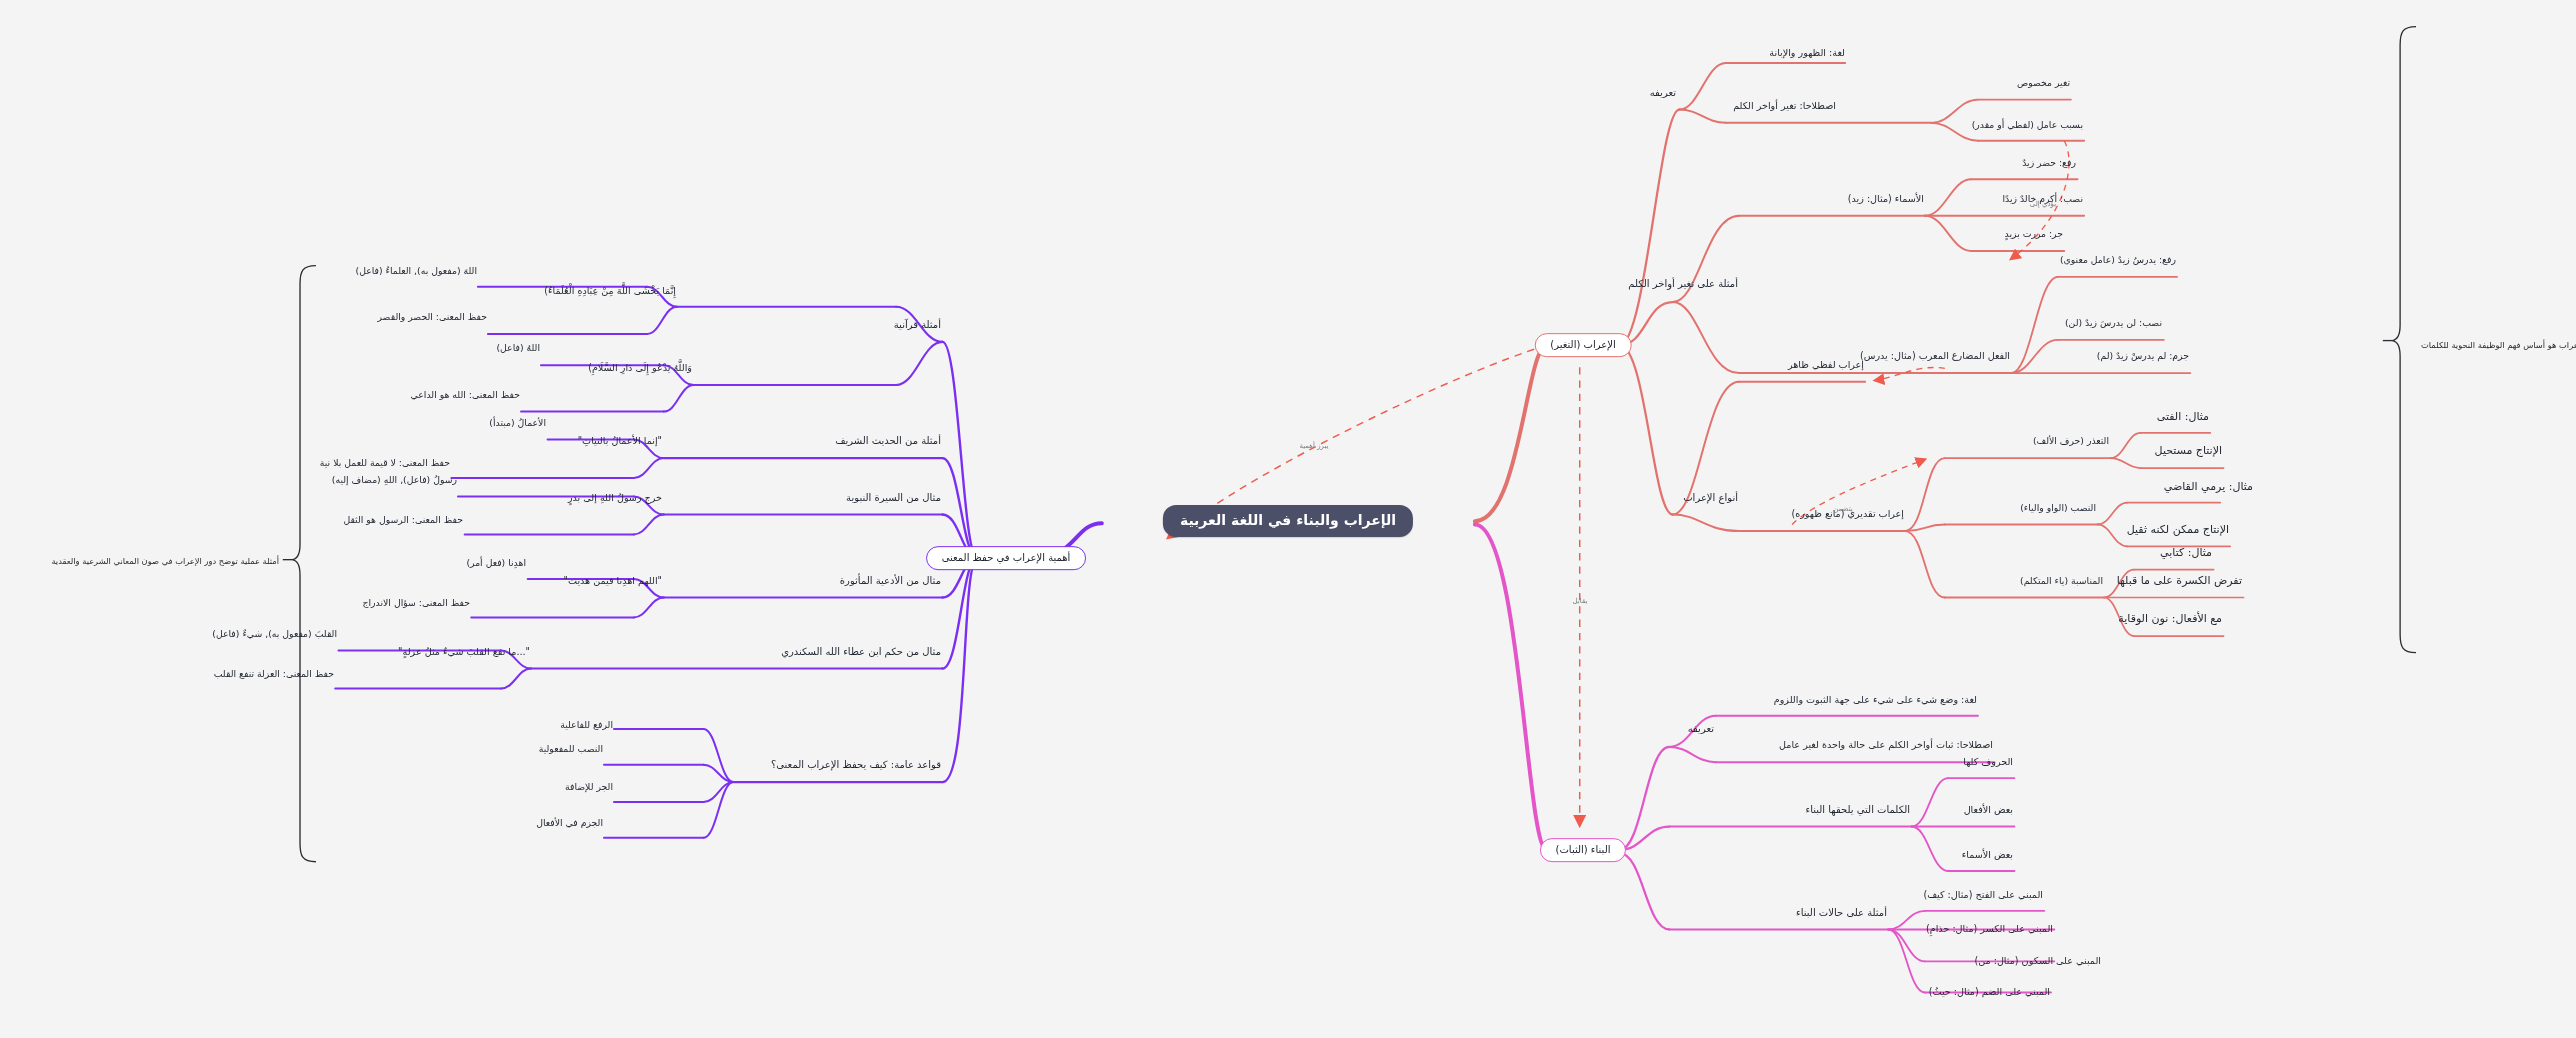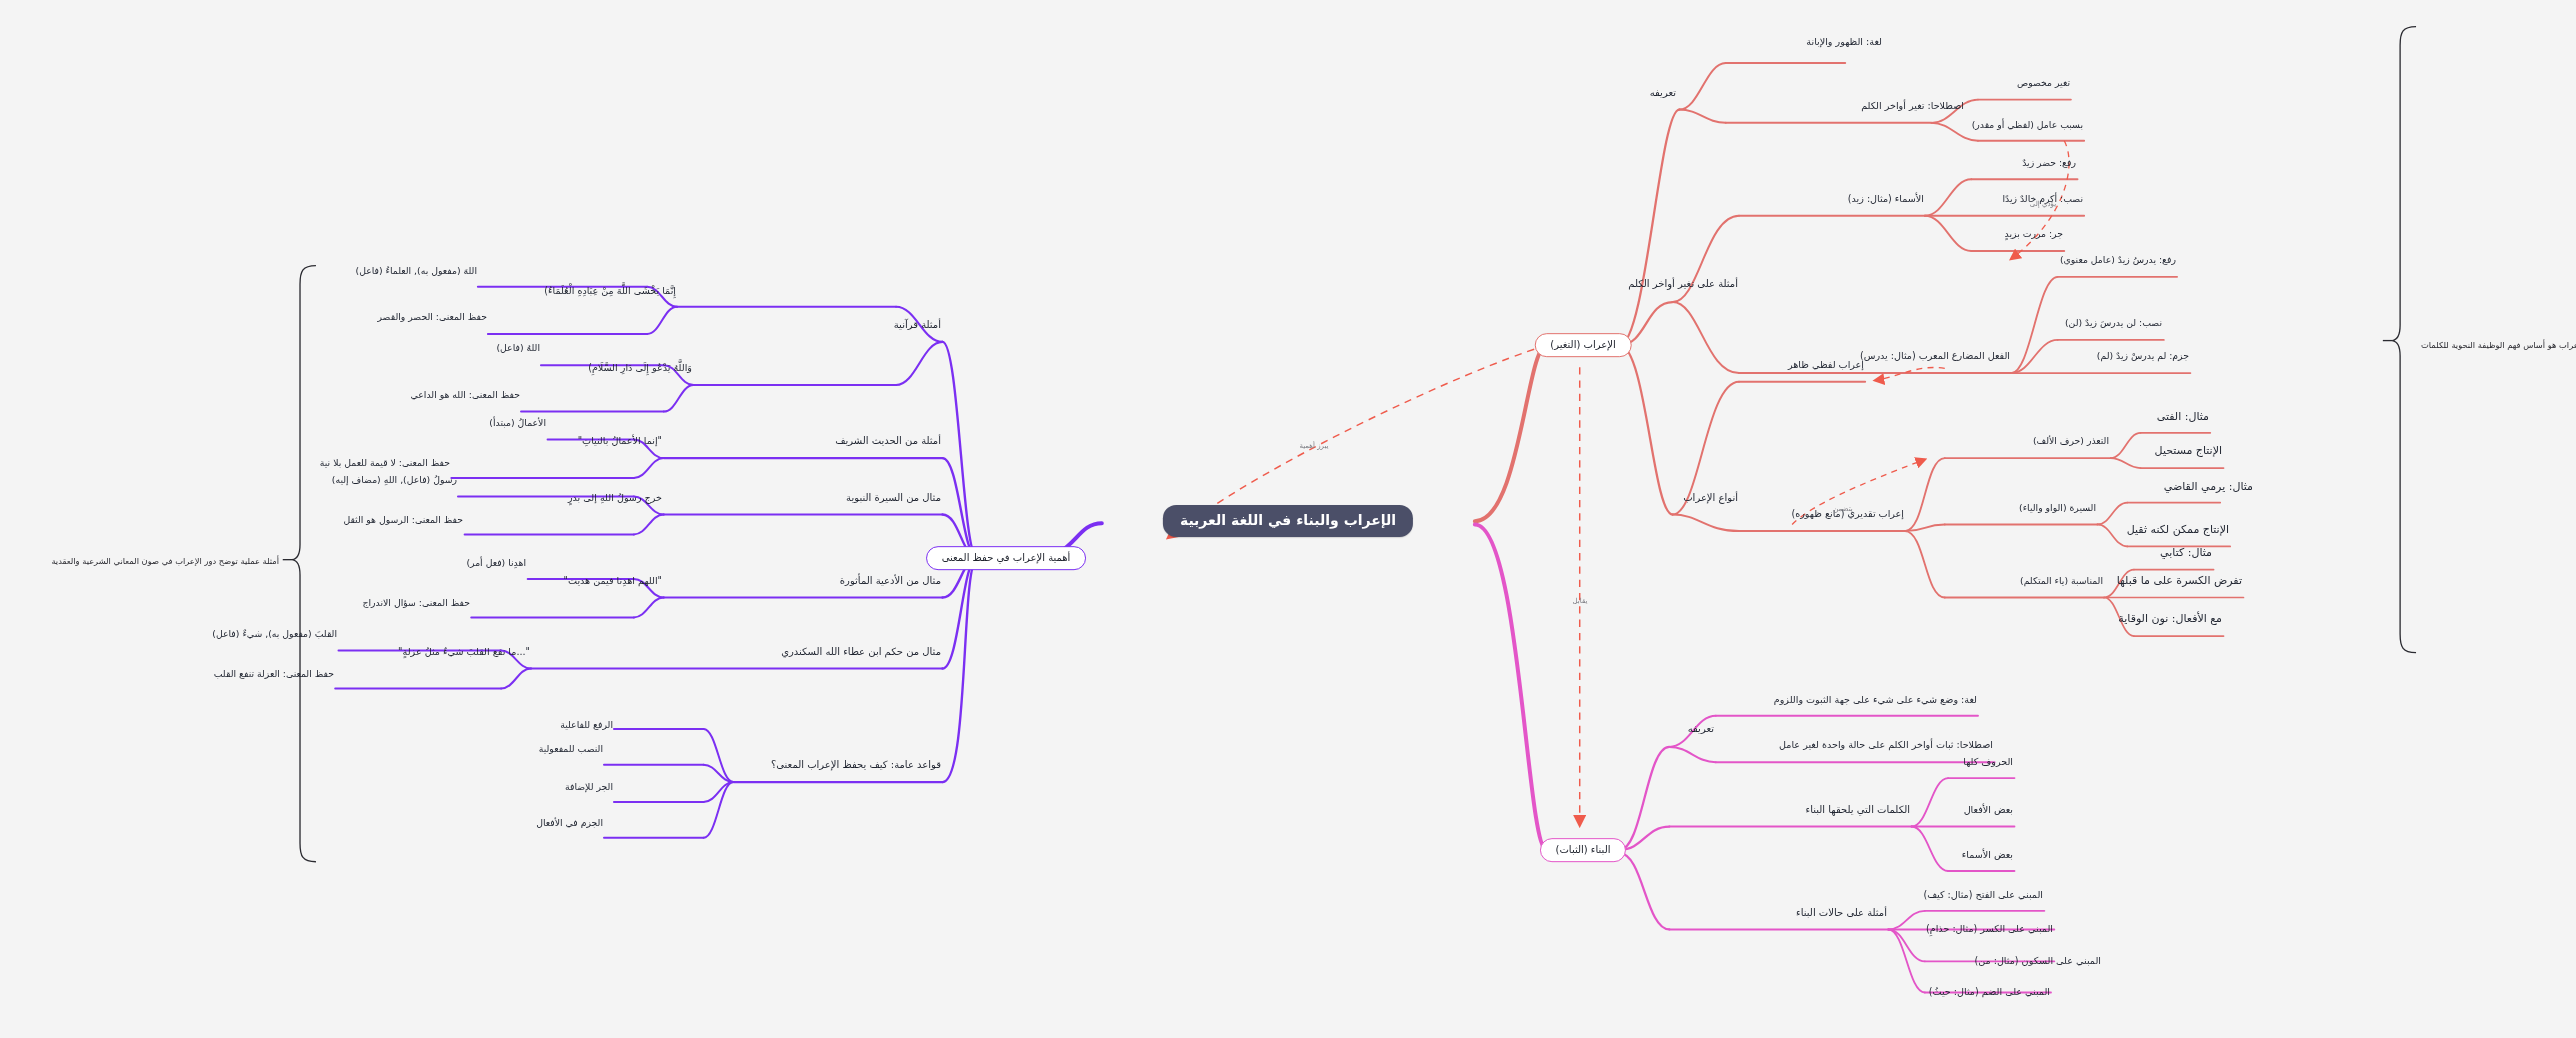--- a/index.html
+++ b/index.html
@@ -252,23 +252,23 @@
   <div class="node a-c root" style="left:1288px;top:521px;">الإعراب والبناء في اللغة العربية</div>
 
   <div class="node a-c branch-node red" style="left:1583px;top:345px;">الإعراب (التغير)</div>
 
   <div class="node a-c branch-node pink" style="left:1583px;top:850px;">البناء (الثبات)</div>
 
   <div class="node a-c branch-node purple" style="left:1006px;top:558px;">أهمية الإعراب في حفظ المعنى</div>
 
   <div class="node a-r lvl1" style="left:1676px;top:93px;">تعريفه</div>
 
-  <div class="node a-r lvl2" style="left:1845px;top:42px;margin-left:37px;">لغة: الظهور والإبانة</div>
-
-  <div class="node a-r lvl2" style="left:1964px;top:106px;">اصطلاحا: تغير أواخر الكلم</div>
+  <div class="node a-r lvl2" style="left:1845px;top:53px;">لغة: الظهور والإبانة</div>
+
+  <div class="node a-r lvl2" style="left:1836px;top:106px;">اصطلاحا: تغير أواخر الكلم</div>
 
   <div class="node a-r lvl3" style="left:2070px;top:83px;">تغير مخصوص</div>
 
   <div class="node a-r lvl3" style="left:2083px;top:125px;">بسبب عامل (لفظي أو مقدر)</div>
 
   <div class="node a-r lvl1" style="left:1738px;top:284px;">أمثلة على تغير أواخر الكلم</div>
 
   <div class="node a-r lvl2" style="left:1924px;top:199px;">الأسماء (مثال: زيد)</div>
 
   <div class="node a-r lvl3" style="left:2076px;top:163px;">رفع: حضر زيدٌ</div>
@@ -284,21 +284,21 @@
   <div class="node a-r lvl1" style="left:1738px;top:498px;">أنواع الإعراب</div>
 
   <div class="node a-r lvl2" style="left:1864px;top:365px;">إعراب لفظي ظاهر</div>
 
   <div class="node a-r lvl2" style="left:1904px;top:514px;">إعراب تقديري (مانع ظهوره)</div>
 
   <div class="node a-r lvl3" style="left:2109px;top:441px;">التعذر (حرف الألف)</div>
   <div class="node a-r lvl4" style="left:2209px;top:417px;">مثال: الفتى</div>
   <div class="node a-r lvl4" style="left:2222px;top:451px;">الإنتاج مستحيل</div>
 
-  <div class="node a-r lvl3" style="left:2096px;top:508px;">السيرة (الواو والياء)</div>
+  <div class="node a-r lvl3" style="left:2096px;top:508px;">النصب (الواو والياء)</div>
   <div class="node a-r lvl4" style="left:2219px;top:487px;margin-left:34px;">مثال: يرمي القاضي</div>
   <div class="node a-r lvl4" style="left:2229px;top:530px;">الإنتاج ممكن لكنه ثقيل</div>
 
   <div class="node a-r lvl3" style="left:2103px;top:581px;">المناسبة (ياء المتكلم)</div>
   <div class="node a-r lvl4" style="left:2212px;top:553px;">مثال: كتابي</div>
   <div class="node a-r lvl4" style="left:2242px;top:581px;">تفرض الكسرة على ما قبلها</div>
   <div class="node a-r lvl4" style="left:2222px;top:619px;">مع الأفعال: نون الوقاية</div>
 
   <div class="node a-r lvl1" style="left:1714px;top:729px;">تعريفه</div>
 

